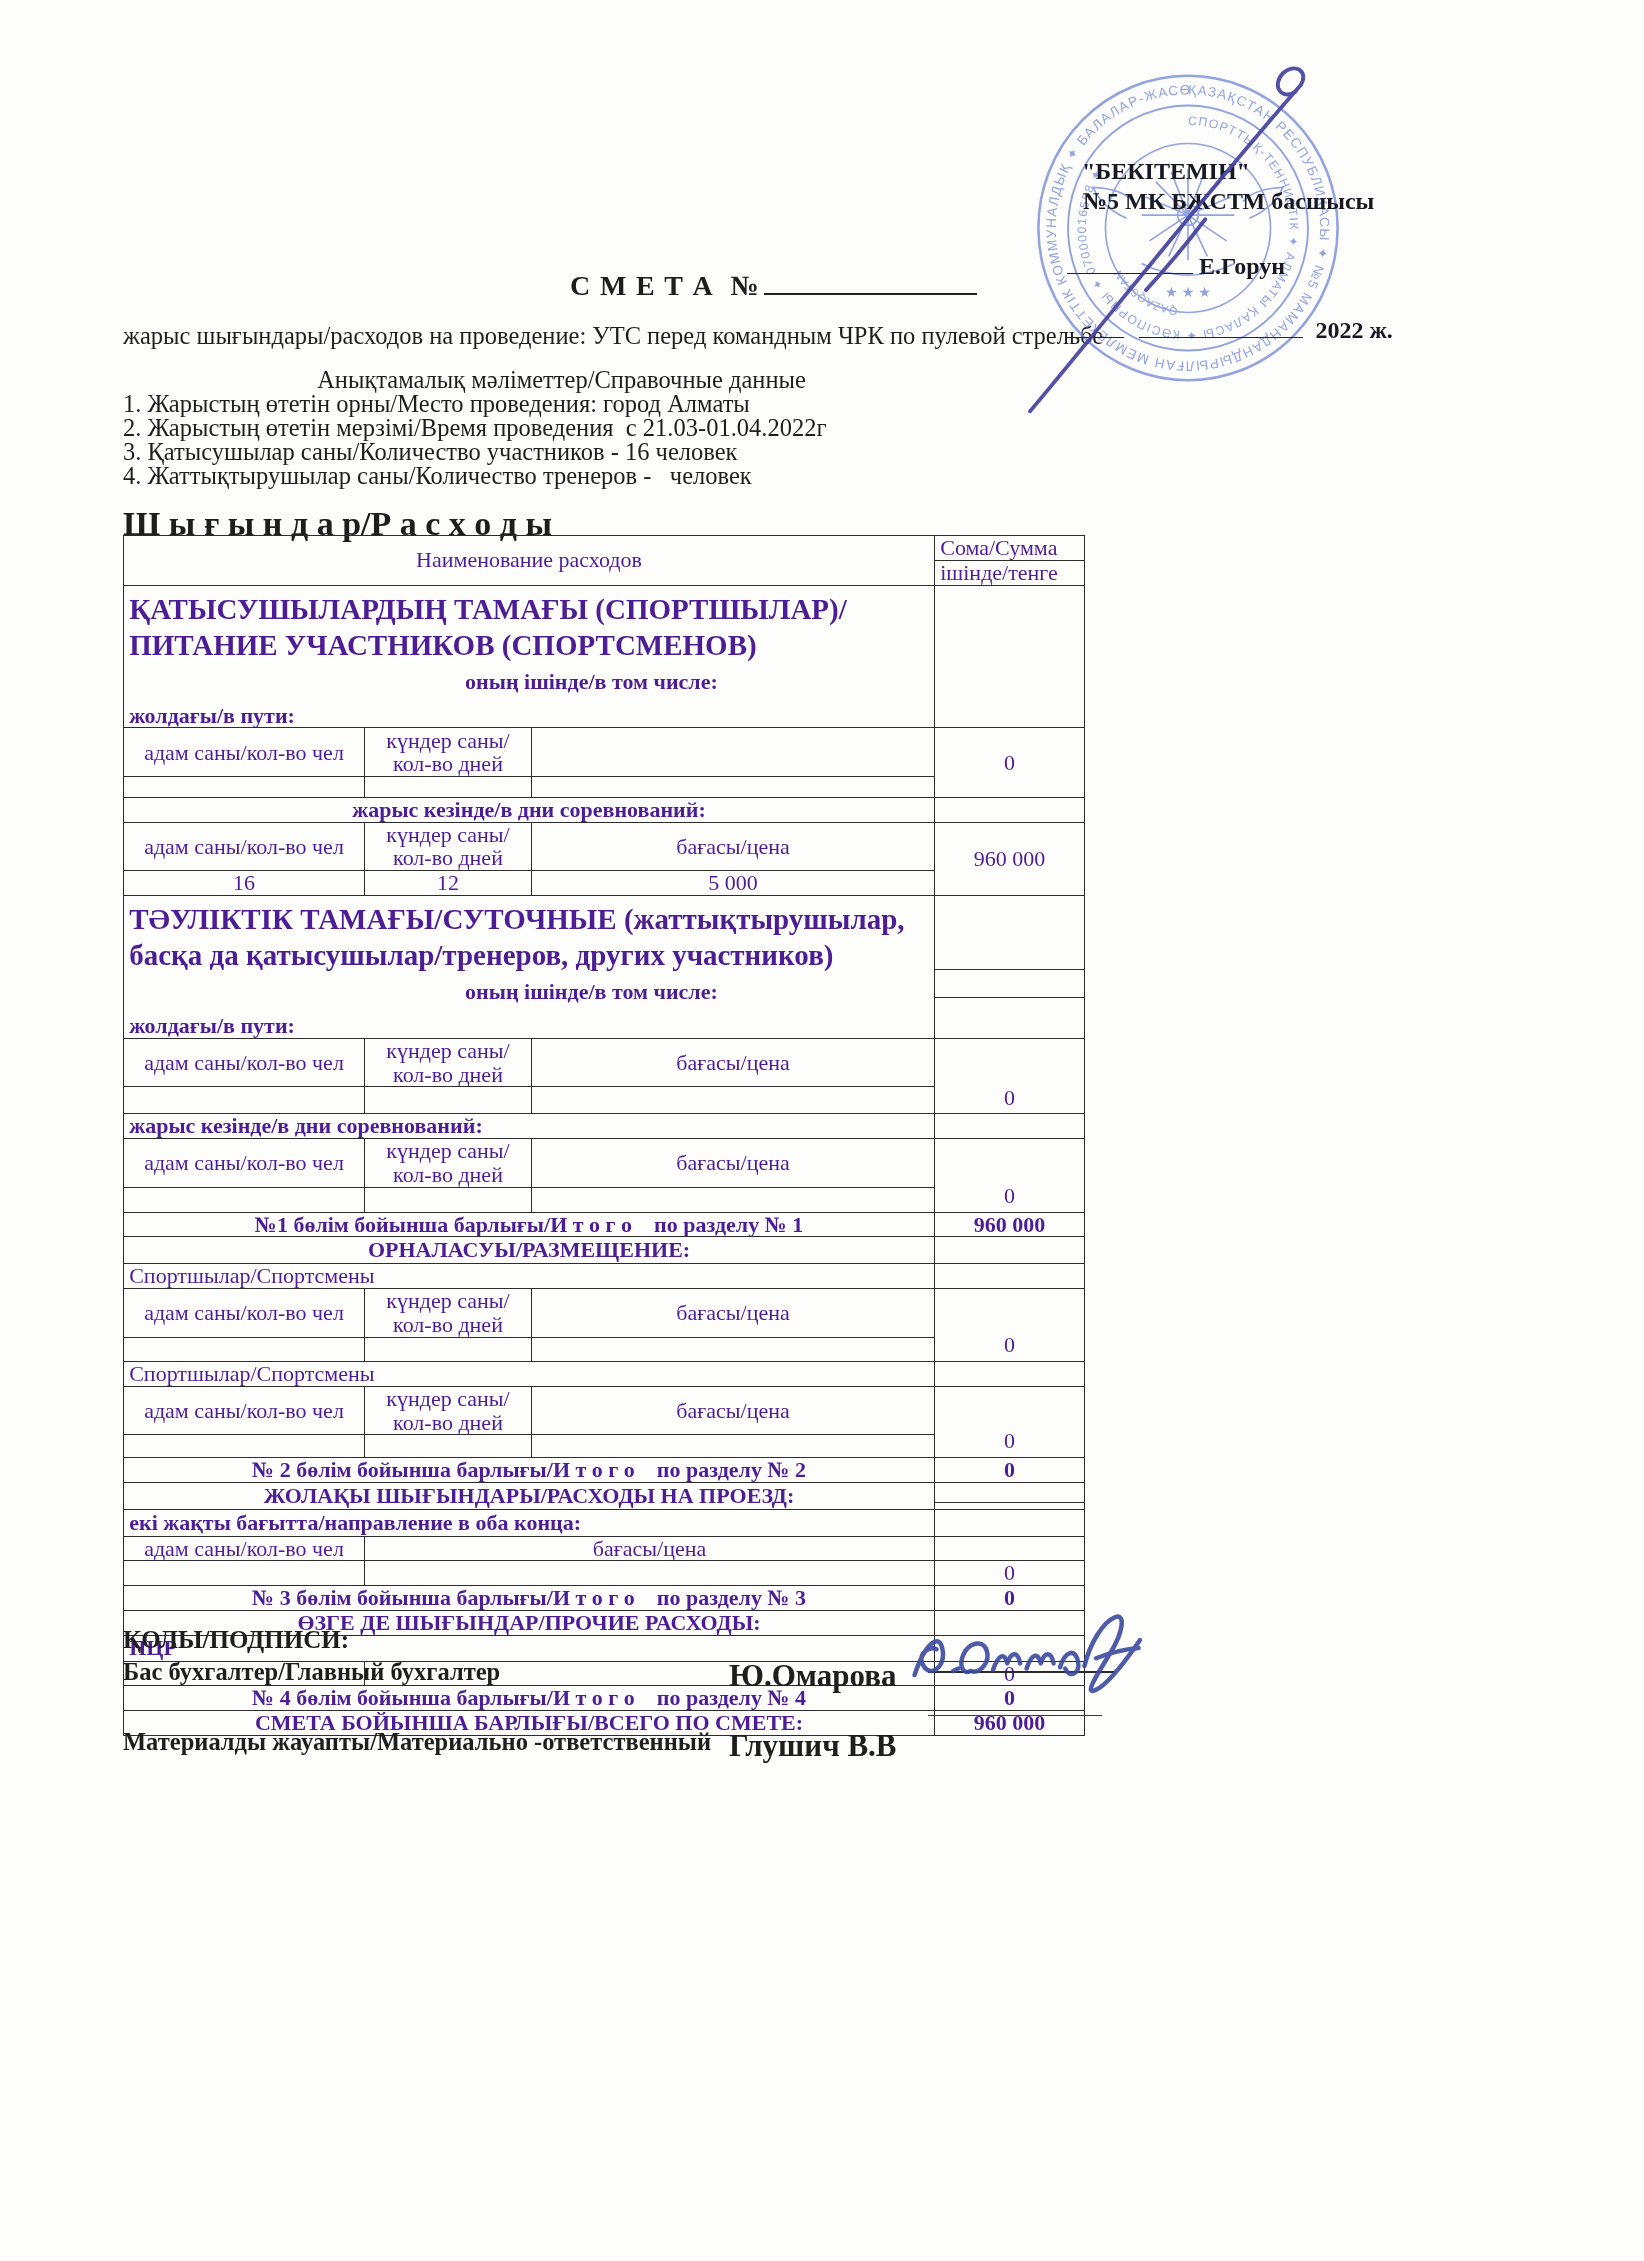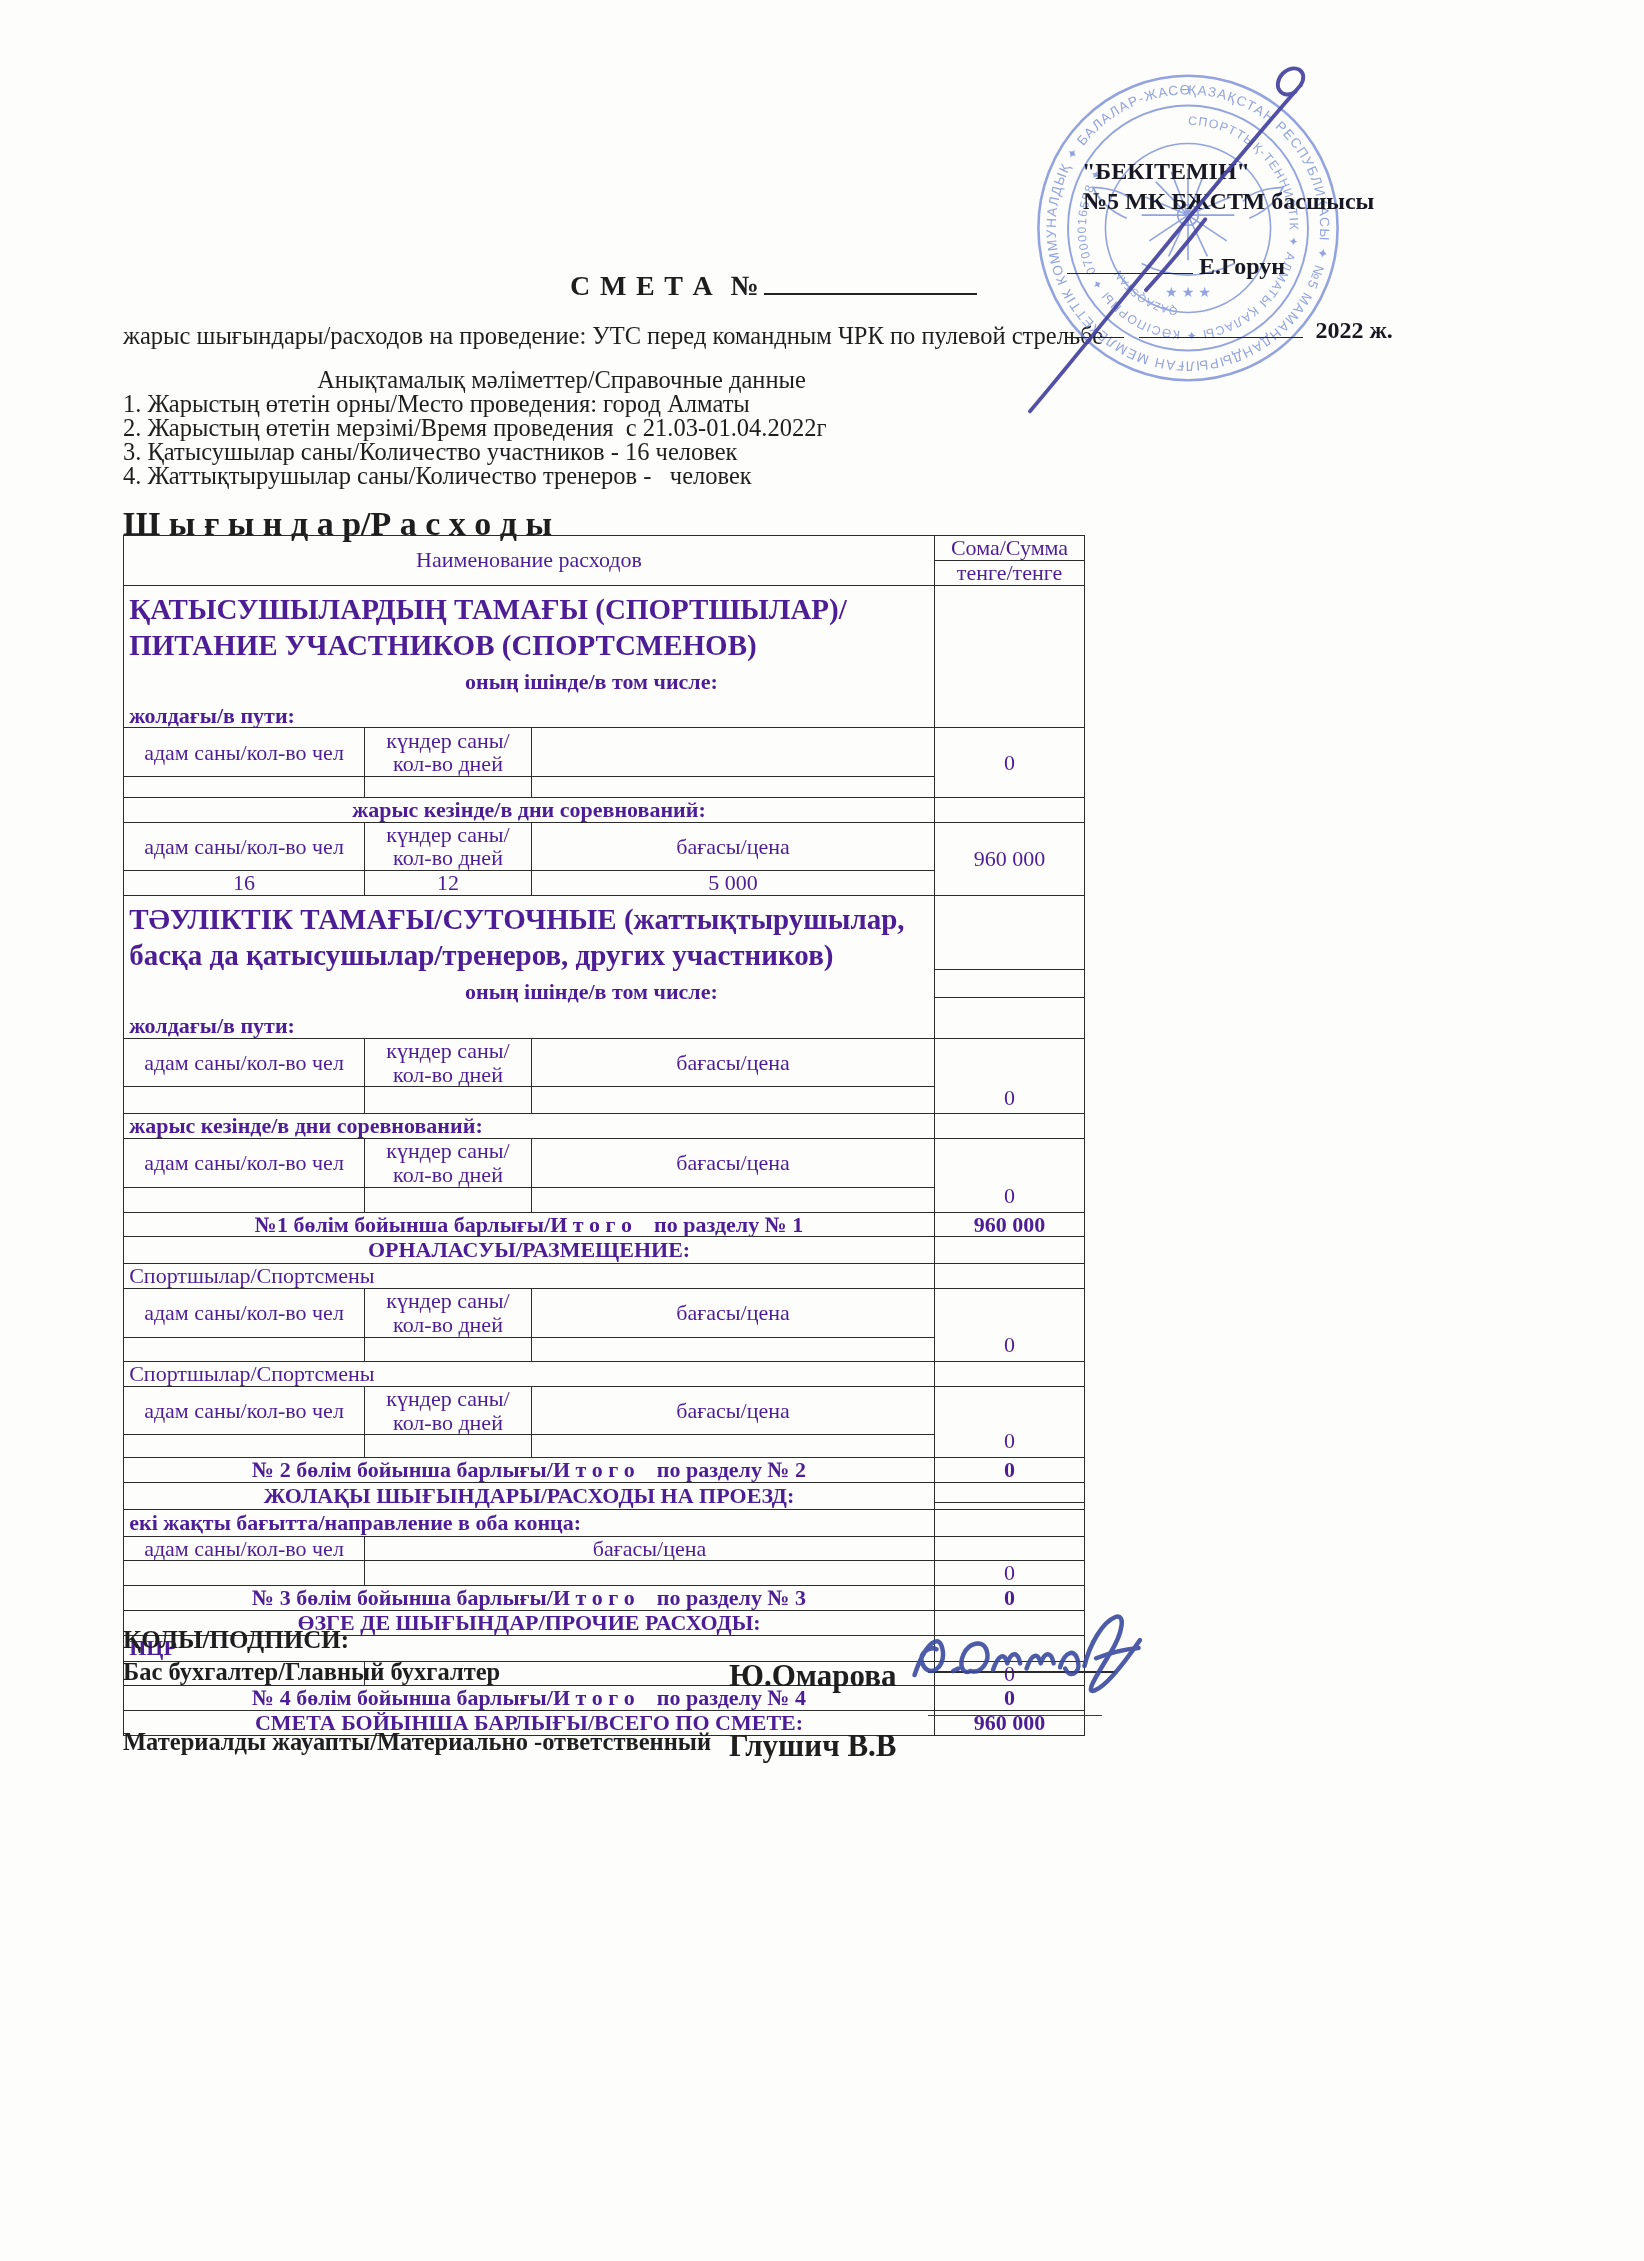--- a/index.html
+++ b/index.html
@@ -22,21 +22,21 @@
   .table-heading{top:505px;left:123px;width:961px;text-align:left;font-size:34px;font-weight:bold;}
   
   table.exp{position:absolute;left:123px;top:535px;width:961px;border-collapse:collapse;table-layout:fixed;
     font-size:22px;line-height:1.08;color:#4c1d95;}
   table.exp td{border:1.3px solid #2c2c2c;padding:0 5.2px;vertical-align:middle;overflow:hidden;}
   table.exp td.c{text-align:center;}
   table.exp td.lft{text-align:left;font-weight:bold;}
   table.exp td.plain-lft{text-align:left;}
   table.exp td.tot{text-align:center;font-weight:bold;}
   table.exp td.vb{vertical-align:bottom;padding-bottom:3.9px;text-align:center;}
-  table.exp td.sum-head{text-align:center;}
+  table.exp td.sum-head{text-align:left;}
   .sec{vertical-align:top !important;}
   .sec .sec-title{font-weight:bold;padding:5.2px 2.6px 0 0;font-size:29px;line-height:1.25;}
   .sec .sec-incl{font-weight:bold;margin-left:42%;padding-top:6.4px;}
   .sec .sec-way{font-weight:bold;padding-top:10.3px;}
   .uval{border-bottom:3.2px solid #191919;padding:0 5.2px;font-weight:bold;}
   .bsum{font-weight:bold;}
   
   .appr{font-size:24px;font-weight:bold;color:#181822;z-index:5;}
   .appr .uline{display:inline-block;border-bottom:1.9px solid #222;height:18px;}
   .stamp-wrap{left:1030px;top:70px;width:316px;height:316px;z-index:1;}
@@ -131,21 +131,21 @@
       <col style="width:167px">
       <col style="width:403px">
       <col style="width:150px">
     </colgroup>
   <tbody>
       <tr style="height:23px">
     <td class="c" colspan="3" rowspan="2">Наименование расходов</td>
     <td class="sum-head">Сома/Сумма</td>
   </tr>
   <tr style="height:21px">
-    <td class="sum-head">тенге/тенге</td>
+    <td class="sum-head">ішінде/тенге</td>
   </tr>
   <tr style="height:103px">
     <td class="sec" colspan="3">
       <div class="sec-title">ҚАТЫСУШЫЛАРДЫҢ ТАМАҒЫ (СПОРТШЫЛАР)/ПИТАНИЕ УЧАСТНИКОВ (СПОРТСМЕНОВ)</div>
       <div class="sec-incl">оның ішінде/в том числе:</div>
       <div class="sec-way">жолдағы/в пути:</div>
     </td>
     <td></td>
   </tr>
   <tr style="height:49px">

